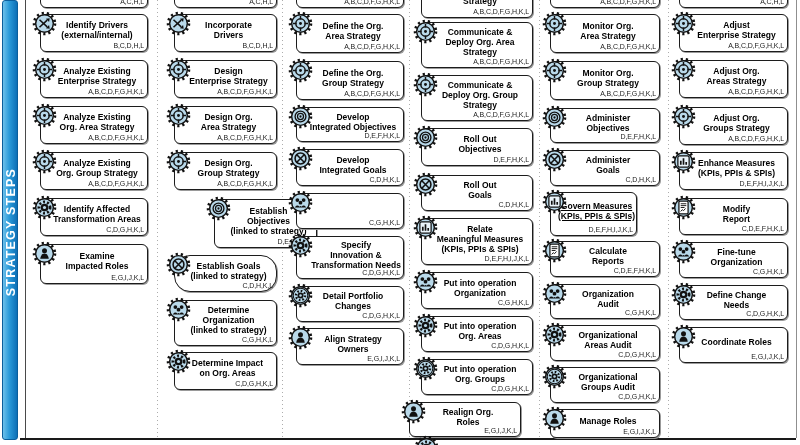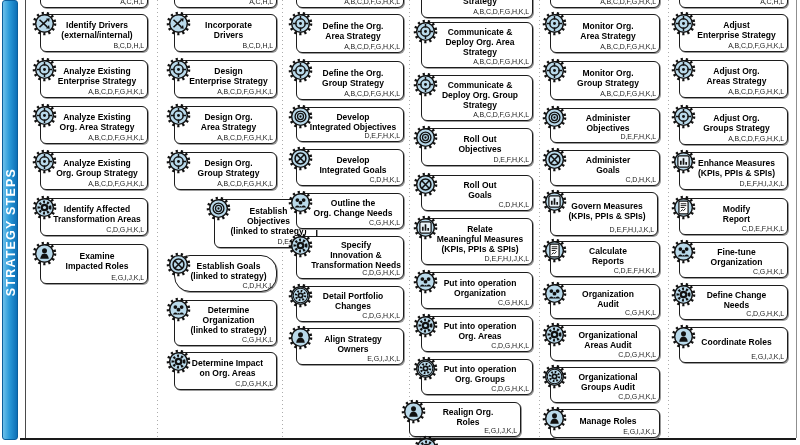--- a/index.html
+++ b/index.html
@@ -316,24 +316,20 @@
         <span class="badge"><svg width="25" height="25" viewBox="0 0 24 24">
             <circle cx="12" cy="12" r="10" fill="none" stroke="#111" stroke-width="2.6" stroke-dasharray="2.1 2.8"></circle>
             <circle cx="12" cy="12" r="8.5" fill="#b9d9ea" stroke="#111" stroke-width="1.4"></circle>
             <g fill="#111">
               <circle cx="9" cy="9.6" r="1.8"></circle>
               <circle cx="15" cy="9.6" r="1.8"></circle>
               <circle cx="12" cy="12.2" r="1.8"></circle>
               <path d="M6.6 16.9 c1.3-2.4 3.1-2.4 4.4-0.8 c0.5-1 1.5-1 2 0 c1.3-1.6 3.1-1.6 4.4 0.8 z"></path>
             </g>
           </svg></span>
-        <div class="title">
-          <span>Outline the</span>
-          <span>Org. Change Needs</span>
-        </div>
         <div class="codes">C,G,H,K,L</div>
       </div>
       <div class="box" style="left: 296px; top: 236px; width: 108px; height: 43px; padding-left: 15px;">
         <span class="badge"><svg width="25" height="25" viewBox="0 0 24 24">
             <circle cx="12" cy="12" r="10" fill="none" stroke="#111" stroke-width="2.6" stroke-dasharray="2.1 2.8"></circle>
             <circle cx="12" cy="12" r="8.5" fill="#b9d9ea" stroke="#111" stroke-width="1.4"></circle>
             <circle cx="12" cy="12" r="5.4" fill="none" stroke="#111" stroke-width="2.6" stroke-dasharray="1.9 2"></circle>
             <circle cx="12" cy="12" r="3.7" fill="#111"></circle>
             <circle cx="12" cy="12" r="1.5" fill="#b9d9ea"></circle>
           </svg></span>
@@ -560,21 +556,21 @@
             <circle cx="12" cy="12" r="8.5" fill="#b9d9ea" stroke="#111" stroke-width="1.4"></circle>
             <circle cx="12" cy="12" r="5.2" fill="none" stroke="#111" stroke-width="1.5"></circle>
             <path d="M8.7 8.7 L15.3 15.3 M15.3 8.7 L8.7 15.3" stroke="#111" stroke-width="1.5"></path>
           </svg></span>
         <div class="title">
           <span>Administer</span>
           <span>Goals</span>
         </div>
         <div class="codes">C,D,H,K,L</div>
       </div>
-      <div class="box" style="left: 550px; top: 192px; width: 108px; height: 44px;">
+      <div class="box" style="left: 550px; top: 192px; width: 87px; height: 44px; text-decoration: underline;">
         <span class="badge"><svg width="25" height="25" viewBox="0 0 24 24">
             <circle cx="12" cy="12" r="10" fill="none" stroke="#111" stroke-width="2.6" stroke-dasharray="2.1 2.8"></circle>
             <circle cx="12" cy="12" r="8.5" fill="#b9d9ea" stroke="#111" stroke-width="1.4"></circle>
             <rect x="6.6" y="6.6" width="10.8" height="10.8" rx="1.6" fill="#eaf4fa" stroke="#111" stroke-width="1.2"></rect>
             <path d="M9.4 15 V11.2 M12 15 V8.9 M14.6 15 V12.5" stroke="#111" stroke-width="1.6"></path>
           </svg></span>
         <div class="title">
           <span>Govern Measures</span>
           <span>(KPIs, PPIs &amp; SPIs)</span>
         </div>

